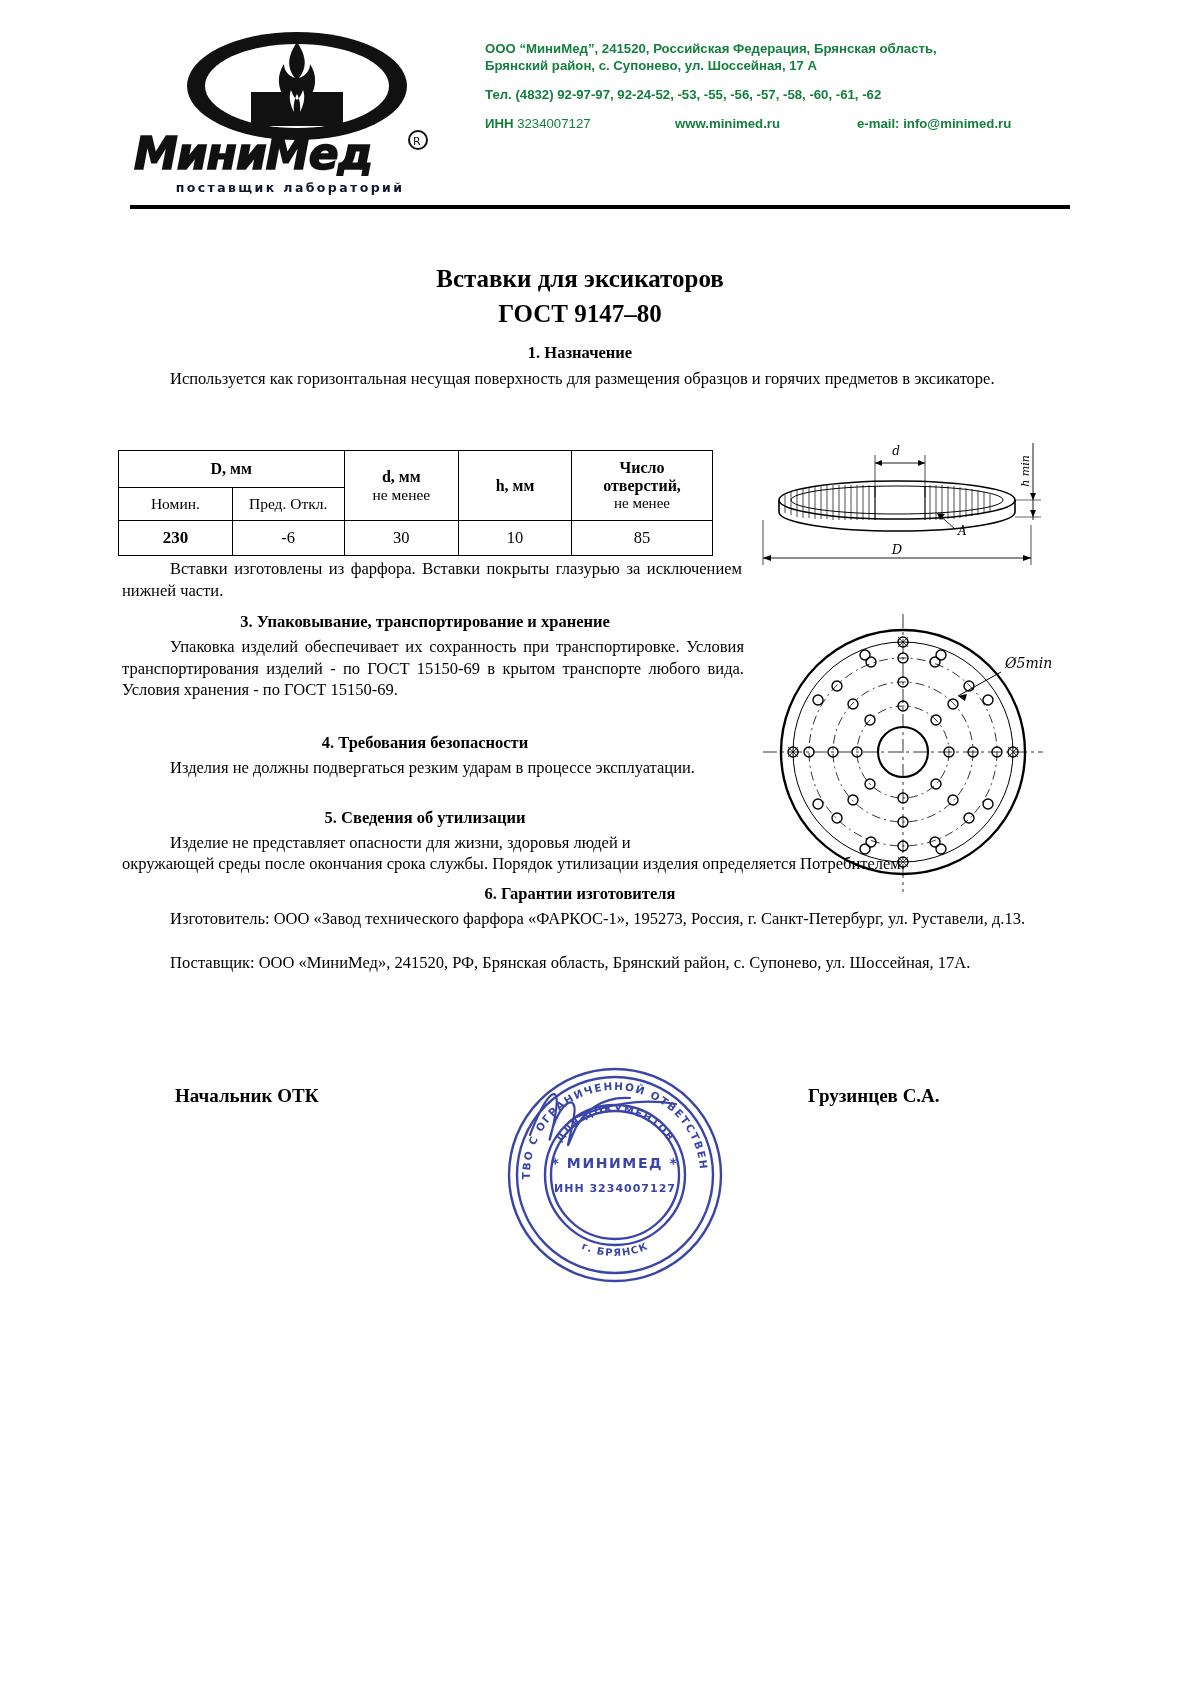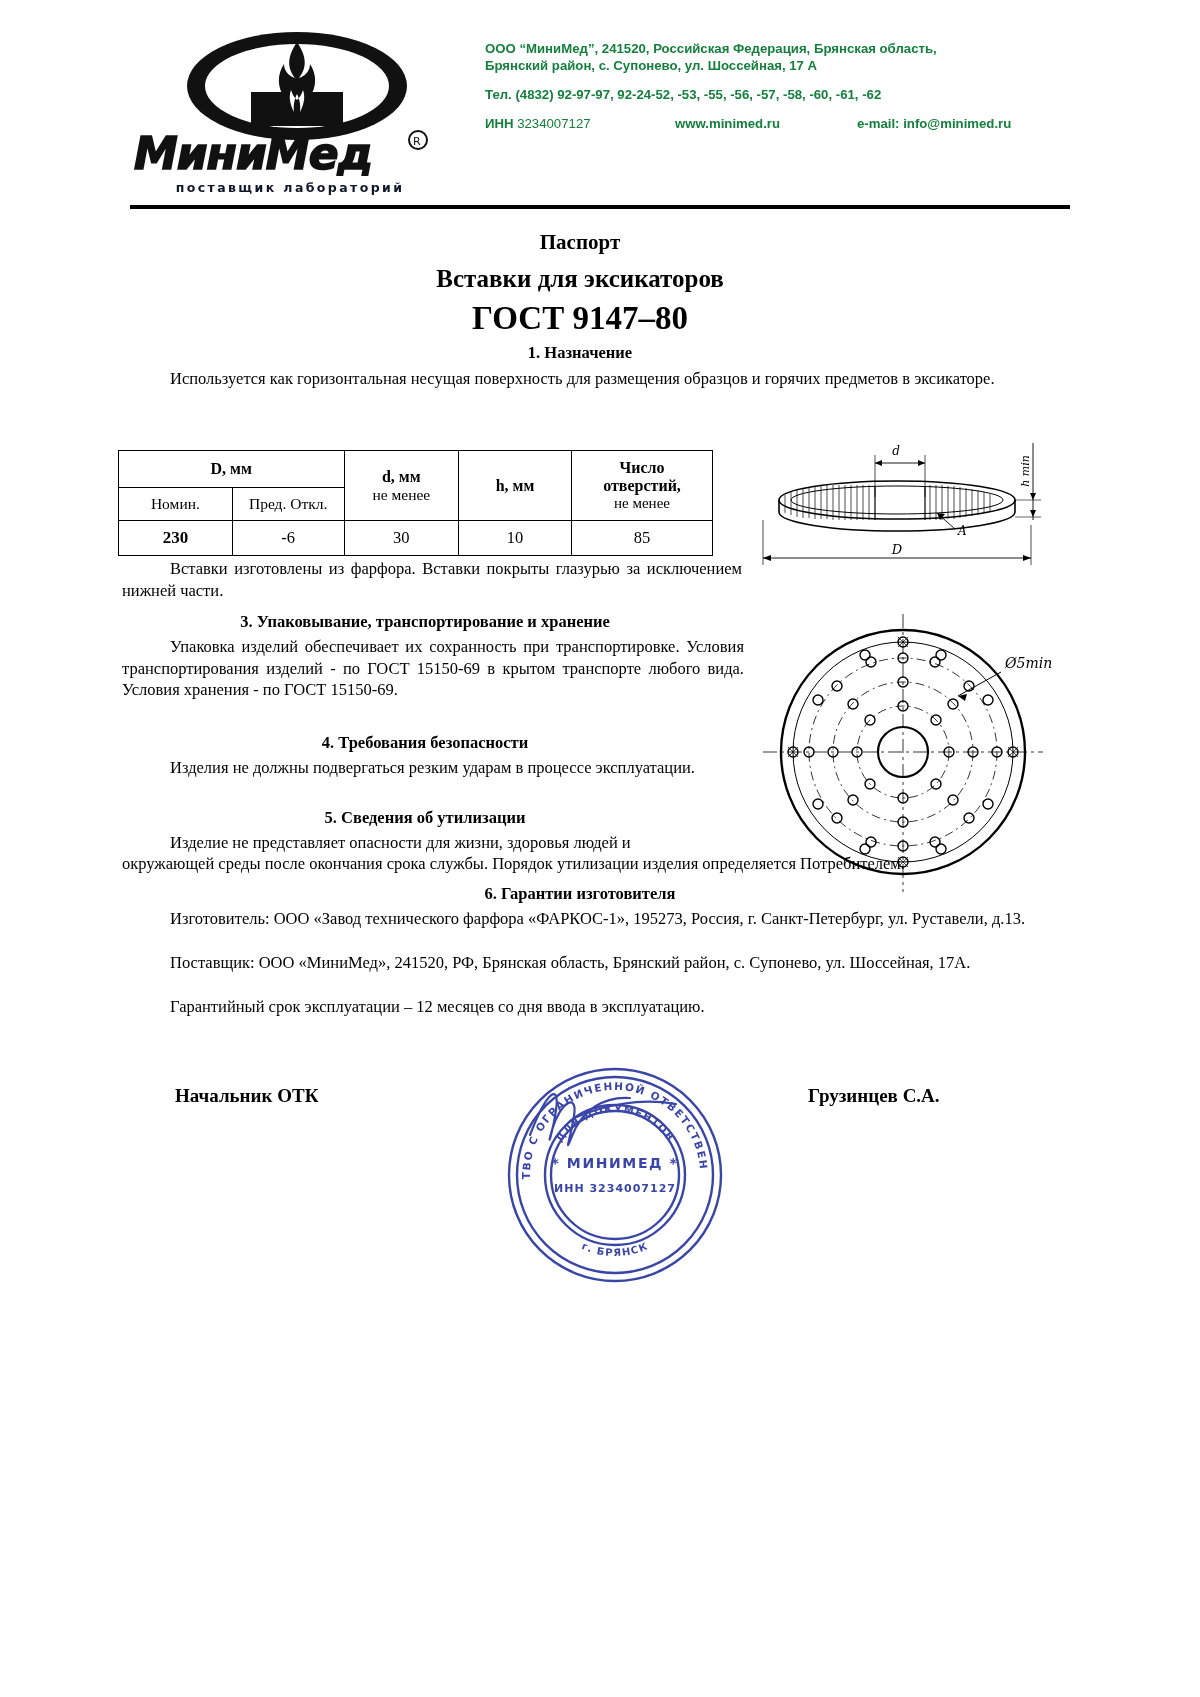--- a/index.html
+++ b/index.html
@@ -34,21 +34,21 @@
   .contact .bottomrow .c3 { width:210px; }
   .inn-num { font-weight:normal; }
   .hr-thick { position:absolute; left:130px; top:205px; width:940px; height:4px; background:#000; }
 
   
   .doc-title { position:absolute; left:115px; top:230px; width:930px; text-align:center;
                font-size:21px; font-weight:bold; }
   .doc-sub  { position:absolute; left:115px; top:265px; width:930px; text-align:center;
                font-size:25px; font-weight:bold; }
   .doc-gost { position:absolute; left:115px; top:300px; width:930px; text-align:center;
-               font-size:33px; font-weight:bold; }
+               font-size:25px; font-weight:bold; }
 
   
   .sec-head { font-size:16.5px; font-weight:bold; text-align:center; }
   .para { font-size:16.5px; text-align:justify; line-height:21.5px; text-indent:48px; }
   .para.noind { text-indent:0; }
 
   .blk { position:absolute; }
 
   
   .tbl { position:absolute; left:118px; top:450px; width:595px; border-collapse:collapse; }
@@ -108,21 +108,20 @@
           <span>ИНН</span>
           <span class="inn-num">3234007127</span>
         </div>
         <div class="c2">www.minimed.ru</div>
         <div class="c3">e-mail: info@minimed.ru</div>
       </div>
     </div>
   </div>
   <div class="hr-thick"></div>
 
-  <div class="doc-title">Паспорт</div>
   <div class="doc-sub">Вставки для эксикаторов</div>
   <div class="doc-gost">ГОСТ 9147–80</div>
 
   <div class="blk" style="left:115px; top:343px; width:930px;">
     <div class="sec-head">1.  Назначение</div>
   </div>
   <div class="blk" style="left:122px; top:368px; width:922px;">
     <div class="para">Используется как горизонтальная несущая поверхность для размещения образцов и горячих предметов в эксикаторе.</div>
   </div>
 
@@ -188,23 +187,20 @@
 
   <div class="blk" style="left:115px; top:884px; width:930px;">
     <div class="sec-head">6.  Гарантии изготовителя</div>
   </div>
   <div class="blk" style="left:122px; top:908px; width:922px;">
     <div class="para">Изготовитель: ООО «Завод технического фарфора «ФАРКОС-1», 195273, Россия, г. Санкт-Петербург, ул. Руставели, д.13.</div>
   </div>
   <div class="blk" style="left:122px; top:952px; width:922px;">
     <div class="para">Поставщик: ООО «МиниМед», 241520, РФ, Брянская область, Брянский район, с. Супонево, ул. Шоссейная, 17А.</div>
   </div>
-  <div class="blk" style="left:122px; top:996px; width:922px;">
-    <div class="para">Гарантийный срок эксплуатации – 12 месяцев со дня ввода в эксплуатацию.</div>
-  </div>
 
   <svg class="draw-side" viewBox="0 0 310 155">
 
     <ellipse cx="152" cy="75" rx="118" ry="19" fill="none" stroke="#000" stroke-width="1.6"></ellipse>
     <ellipse cx="152" cy="75" rx="106" ry="14" fill="none" stroke="#000" stroke-width="1"></ellipse>
     <path d="M34 75 L34 87 A118 19 0 0 0 270 87 L270 75" fill="none" stroke="#000" stroke-width="1.6"></path>
 
     <g stroke="#000" stroke-width="0.7">
       <line x1="40" y1="70" x2="40" y2="88"></line>
         <line x1="46" y1="66" x2="46" y2="90"></line>

